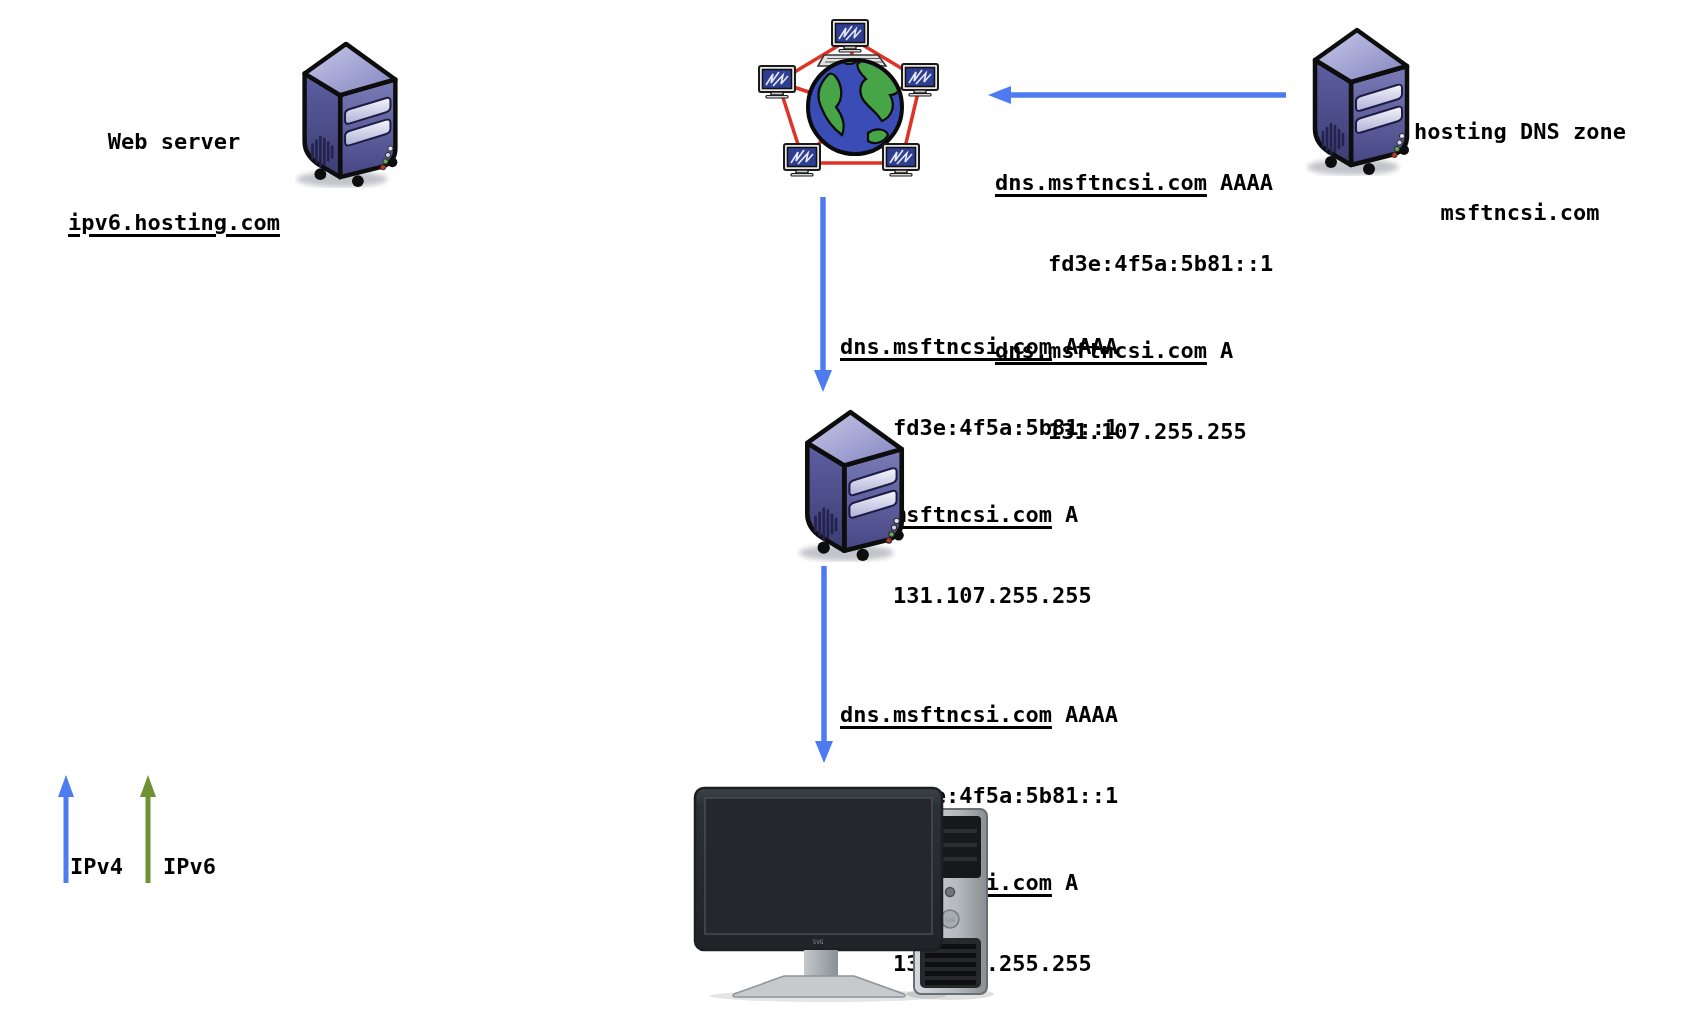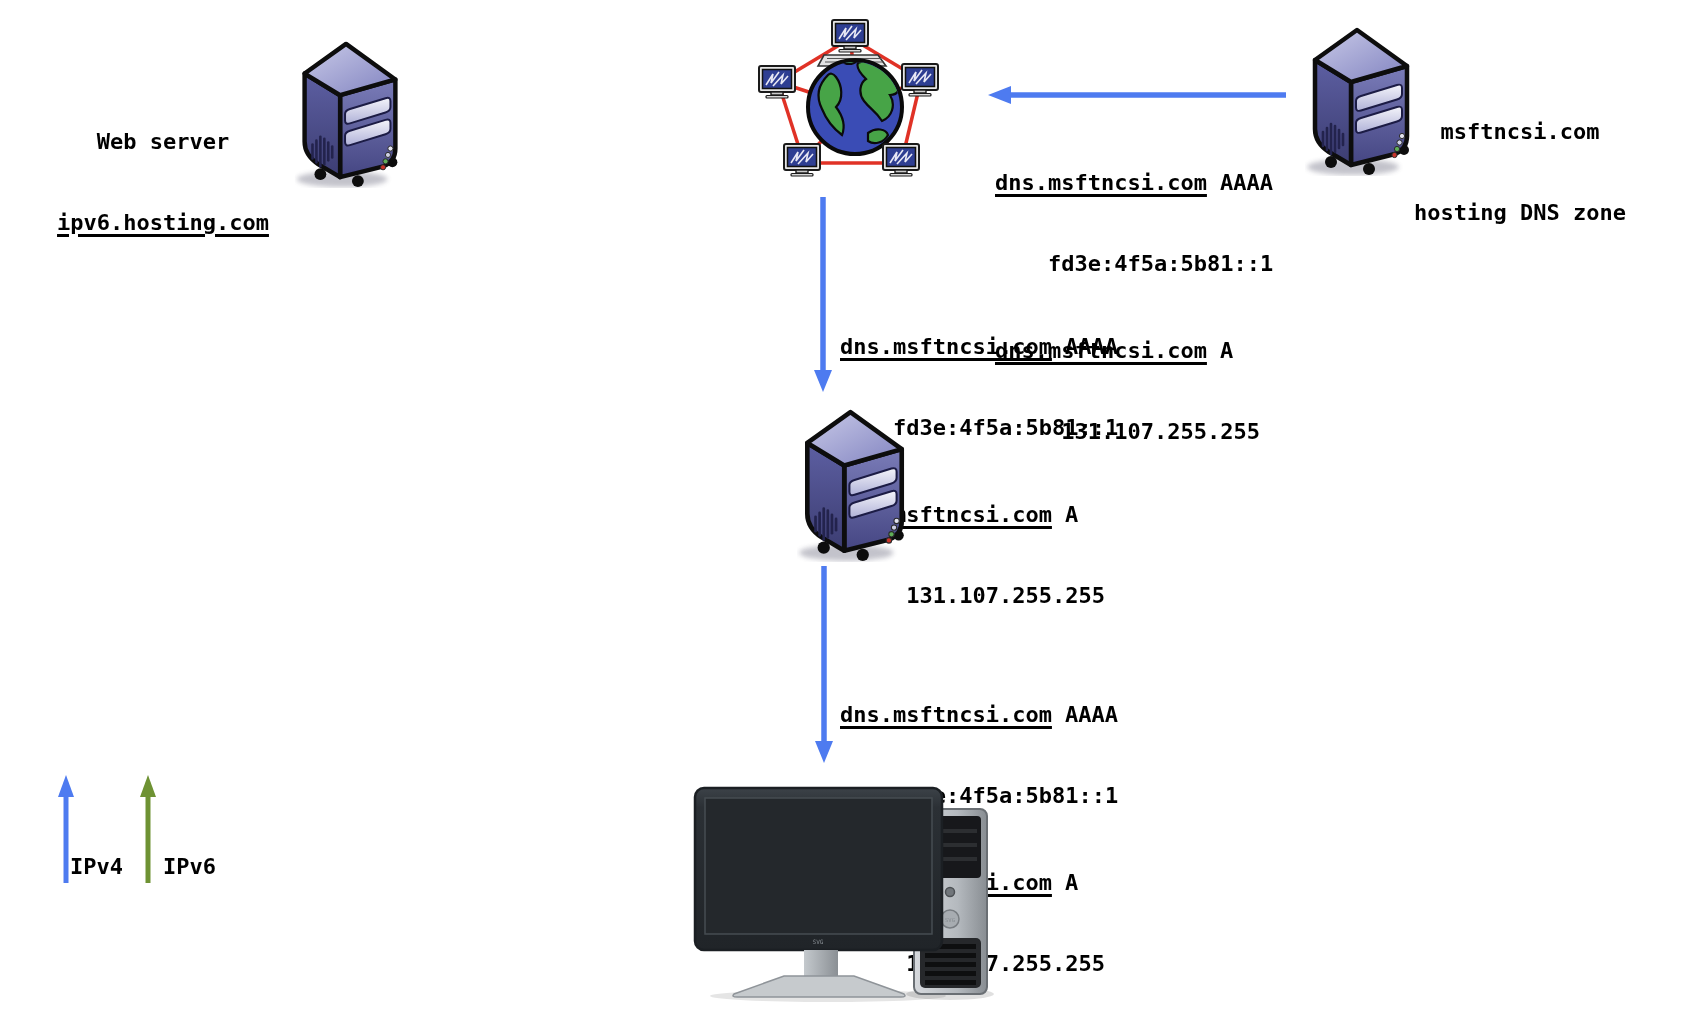--- a/index.html
+++ b/index.html
@@ -10,21 +10,21 @@
   }
   .abs { position:absolute; }
   .mono {
     font-family:"DejaVu Sans Mono","Liberation Mono",monospace;
     font-weight:700; font-size:22px; line-height:27px;
     color:var(--text,#000); white-space:pre;
   }
   .center { text-align:center; }
   .u { text-decoration:underline; text-decoration-thickness:2.5px; text-underline-offset:4px; }
   .rtype { margin-left:13px;text-align:right; }
-  .indent { padding-left:53px;text-align:center; }
+  .indent { padding-left:53px; }
   .gap { margin-top:6px; }
   .ipv4-stroke { stroke:var(--ipv4-arrow,#4e7bf0); }
   .ipv4-fill   { fill:var(--ipv4-arrow,#4e7bf0); }
   .ipv6-stroke { stroke:var(--ipv6-arrow,#6e9233); }
   .ipv6-fill   { fill:var(--ipv6-arrow,#6e9233); }
   .link-stroke { stroke:var(--network-link,#e03226); }
   .tinytxt {
     font-family:"DejaVu Sans Mono","Liberation Mono",monospace;
     fill:#868c91; text-anchor:middle;
   }
@@ -97,21 +97,21 @@
       <symbol id="mini-pc" viewBox="0 0 40 34">
         <rect x="1" y="1" width="36" height="26" rx="2" fill="#e6e6e6" stroke="#1a1a1a" stroke-width="2"></rect>
         <rect x="4.5" y="4.5" width="29" height="19" fill="#2e3e92" stroke="#111" stroke-width="1.5"></rect>
         <path d="M8,20 L15,9 L13,18 L21,7 M15,21 L25,10 L23,19 L30,11" stroke="#e8e8f4" stroke-width="1.6" fill="none"></path>
         <rect x="13" y="27" width="12" height="3" fill="#cccccc" stroke="#1a1a1a" stroke-width="1.4"></rect>
         <rect x="8" y="30.5" width="22" height="2.5" rx="1" fill="#d8d8d8" stroke="#1a1a1a" stroke-width="1.2"></rect>
       </symbol>
     </defs>
   </svg>
 
-  <div class="abs mono center" style="left:13px; top:74px; width:300px">
+  <div class="abs mono center" style="left:24px; top:74px; width:300px">
     <div>Web server</div>
     <div class="u">ipv6.hosting.com</div>
   </div>
 
   <svg class="abs" style="left:288px; top:38px" width="122" height="150" viewBox="0 0 110 152">
     <use href="#server-icon" xlink:href="#server-icon"></use>
   </svg>
 
   <svg class="abs" style="left:748px; top:3px" width="204" height="182" viewBox="0 0 204 182">
     <defs>
@@ -150,22 +150,22 @@
     <use href="#mini-pc" xlink:href="#mini-pc" x="153" y="60" width="40" height="34"></use>
     <use href="#mini-pc" xlink:href="#mini-pc" x="35" y="140" width="40" height="34"></use>
     <use href="#mini-pc" xlink:href="#mini-pc" x="134" y="140" width="40" height="34"></use>
   </svg>
 
   <svg class="abs" style="left:1304px; top:24px" width="112" height="152" viewBox="0 0 110 152">
     <use href="#server-icon" xlink:href="#server-icon"></use>
   </svg>
 
   <div class="abs mono center" style="left:1370px; top:64px; width:300px">
+    <div>hosting DNS zone</div>
     <div>msftncsi.com</div>
-    <div>hosting DNS zone</div>
   </div>
 
   <svg class="abs" style="left:0; top:0; pointer-events:none" width="1705" height="1021" viewBox="0 0 1705 1021">
     <g>
       <line class="ipv4-stroke" x1="1286" y1="95" x2="1008" y2="95" stroke-width="5.5"></line>
       <polygon class="ipv4-fill" points="988,95 1011,86 1011,104"></polygon>
     </g>
     <g>
       <line class="ipv4-stroke" x1="823" y1="197" x2="823" y2="373" stroke-width="5.5"></line>
       <polygon class="ipv4-fill" points="823,392 814,370 832,370"></polygon>

